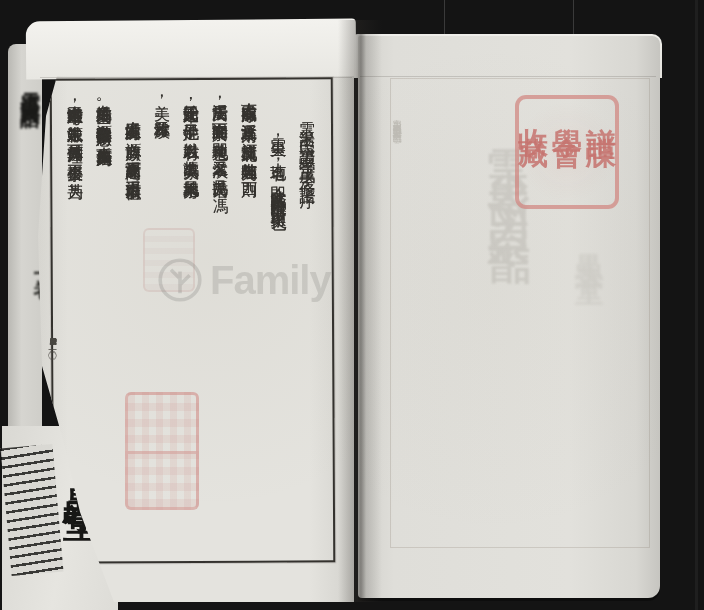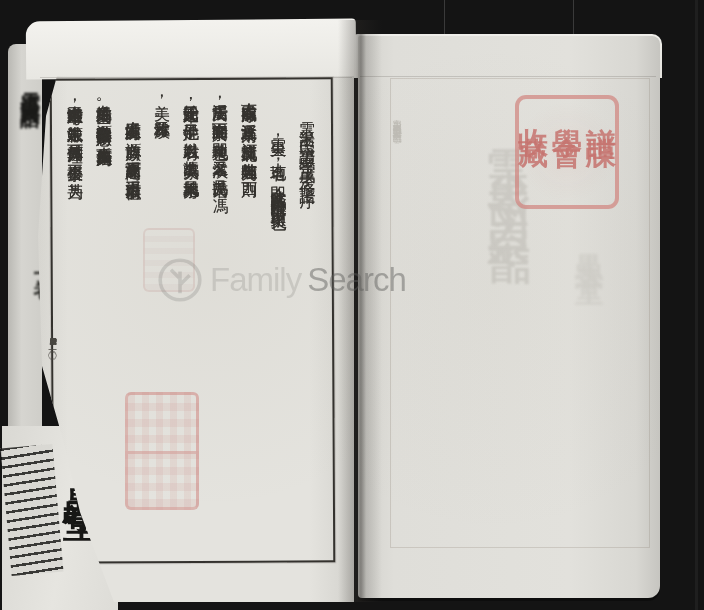--- a/index.html
+++ b/index.html
@@ -88,22 +88,22 @@
     color:rgba(198,115,110,.85);writing-mode:vertical-rl;text-orientation:upright;}
   .ghost-title-col{left:122px;top:80px;font-size:42px;letter-spacing:18px;color:#575248;
     opacity:.14;filter:blur(1.3px);transform:scaleX(-1);font-weight:bold;}
   .ghost-hall-col{left:212px;top:196px;font-size:28px;letter-spacing:11px;color:#5a554b;
     opacity:.10;filter:blur(1.4px);transform:scaleX(-1);font-weight:bold;}
   .ghost-fold-col{left:34px;top:76px;font-size:9px;line-height:11px;letter-spacing:1px;
     color:#6a6458;opacity:.28;filter:blur(.5px);transform:scaleX(-1);}
 
   
   .watermark{left:156px;top:256px;z-index:8;display:flex;align-items:center;gap:6px;
-    pointer-events:none;font-family:"Liberation Sans", sans-serif;font-weight:normal;
-    font-size:33px;letter-spacing:-1px;}
+    pointer-events:none;font-family:"Liberation Sans", sans-serif;font-weight:bold;
+    font-size:40px;letter-spacing:-1px;}
   .watermark .logo{width:48px;height:48px;color:#7c7c79;opacity:.26;}
   .wm-left{color:rgba(104,104,101,.20);}
   .wm-right{color:rgba(92,92,89,.46);}
 </style>
 </head>
 <body>
 
 <div class="abs streak" style="left:444px;"></div>
 <div class="abs streak" style="left:573px;"></div>
 <div class="abs edge-glow"></div>
@@ -157,14 +157,13 @@
 </div>
 
 <div class="abs gutter"></div>
 
 <div class="abs watermark">
   <svg class="logo" viewBox="0 0 40 40">
     <circle cx="20" cy="20" r="16.5" fill="none" stroke="currentColor" stroke-width="3"></circle>
     <path d="M20 31 V13 M20 19 L12.5 11.5 M20 24 L28 16" fill="none" stroke="currentColor" stroke-width="3"></path>
   </svg>
   <span class="wm-left">Family</span>
-    <span class="wm-right">Search</span>
 </div>
 
 </body></html>

